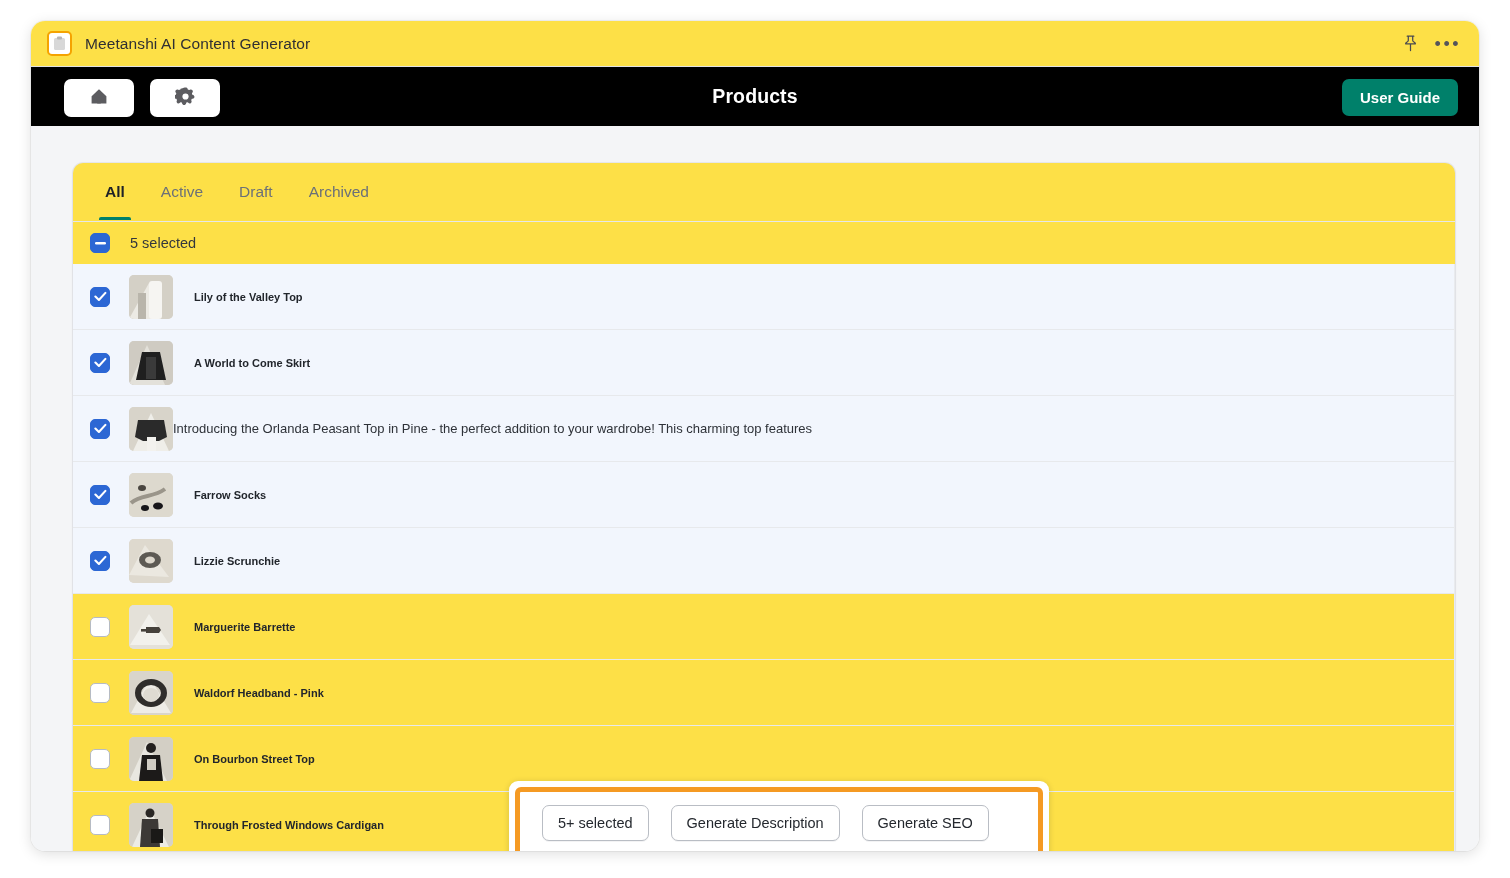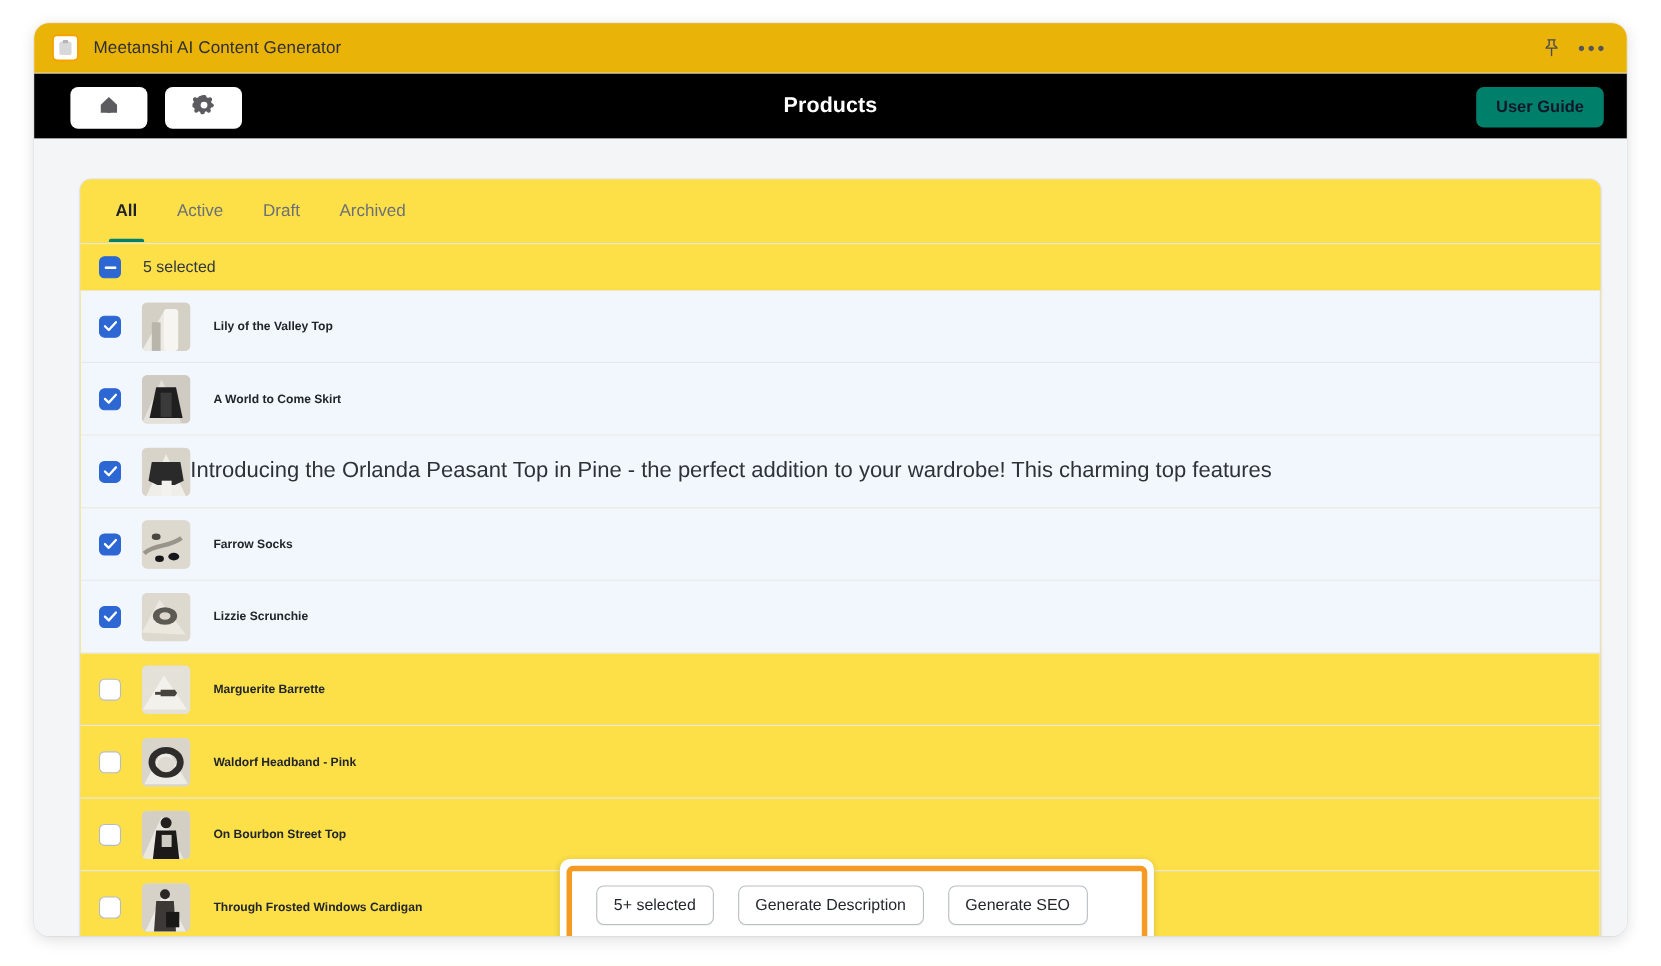--- a/index.html
+++ b/index.html
@@ -24,21 +24,21 @@
     box-shadow: 0 0 0 1px rgba(0,0,0,0.045), 0 3px 14px rgba(0,0,0,0.13);
     overflow: hidden;
   }
 
   
   .titlebar {
     position: absolute;
     left: 0; top: 0;
     width: 1448px;
     height: 46px;
-    background: #eab308;
+    background: #fde047;
     border-bottom: 1px solid #e3e3e3;
     display: flex;
     align-items: center;
     box-sizing: border-box;
     padding: 0 18px 0 16px;
   }
   .app-icon {
     width: 25px; height: 25px;
     border-radius: 5px;
     border: 2px solid #F5A300;
@@ -99,21 +99,21 @@
     letter-spacing: 0.1px;
   }
   .user-guide-btn {
     position: absolute;
     right: 21px;
     top: 12px;
     height: 37px;
     padding: 0 18px;
     background: #00806a;
     border-radius: 7px;
-    color: #0f172a;
+    color: #ffffff;
     font-size: 15px;
     font-weight: bold;
     display: flex;
     align-items: center;
     justify-content: center;
     white-space: nowrap;
   }
 
   
   .content-area {
@@ -226,21 +226,21 @@
     font-size: 11px;
     font-weight: bold;
     color: #22262c;
     margin-left: 21px;
     white-space: nowrap;
     width: 330px;
     overflow: hidden;
     flex: none;
   }
   .product-desc {
-    font-size: 20px;
+    font-size: 13px;
     color: #2e3238;
     white-space: nowrap;
     overflow: hidden;
     flex: 1 1 auto;
     padding-right: 4px;
   }
 
   
   .list-viewport {
     position: absolute;

